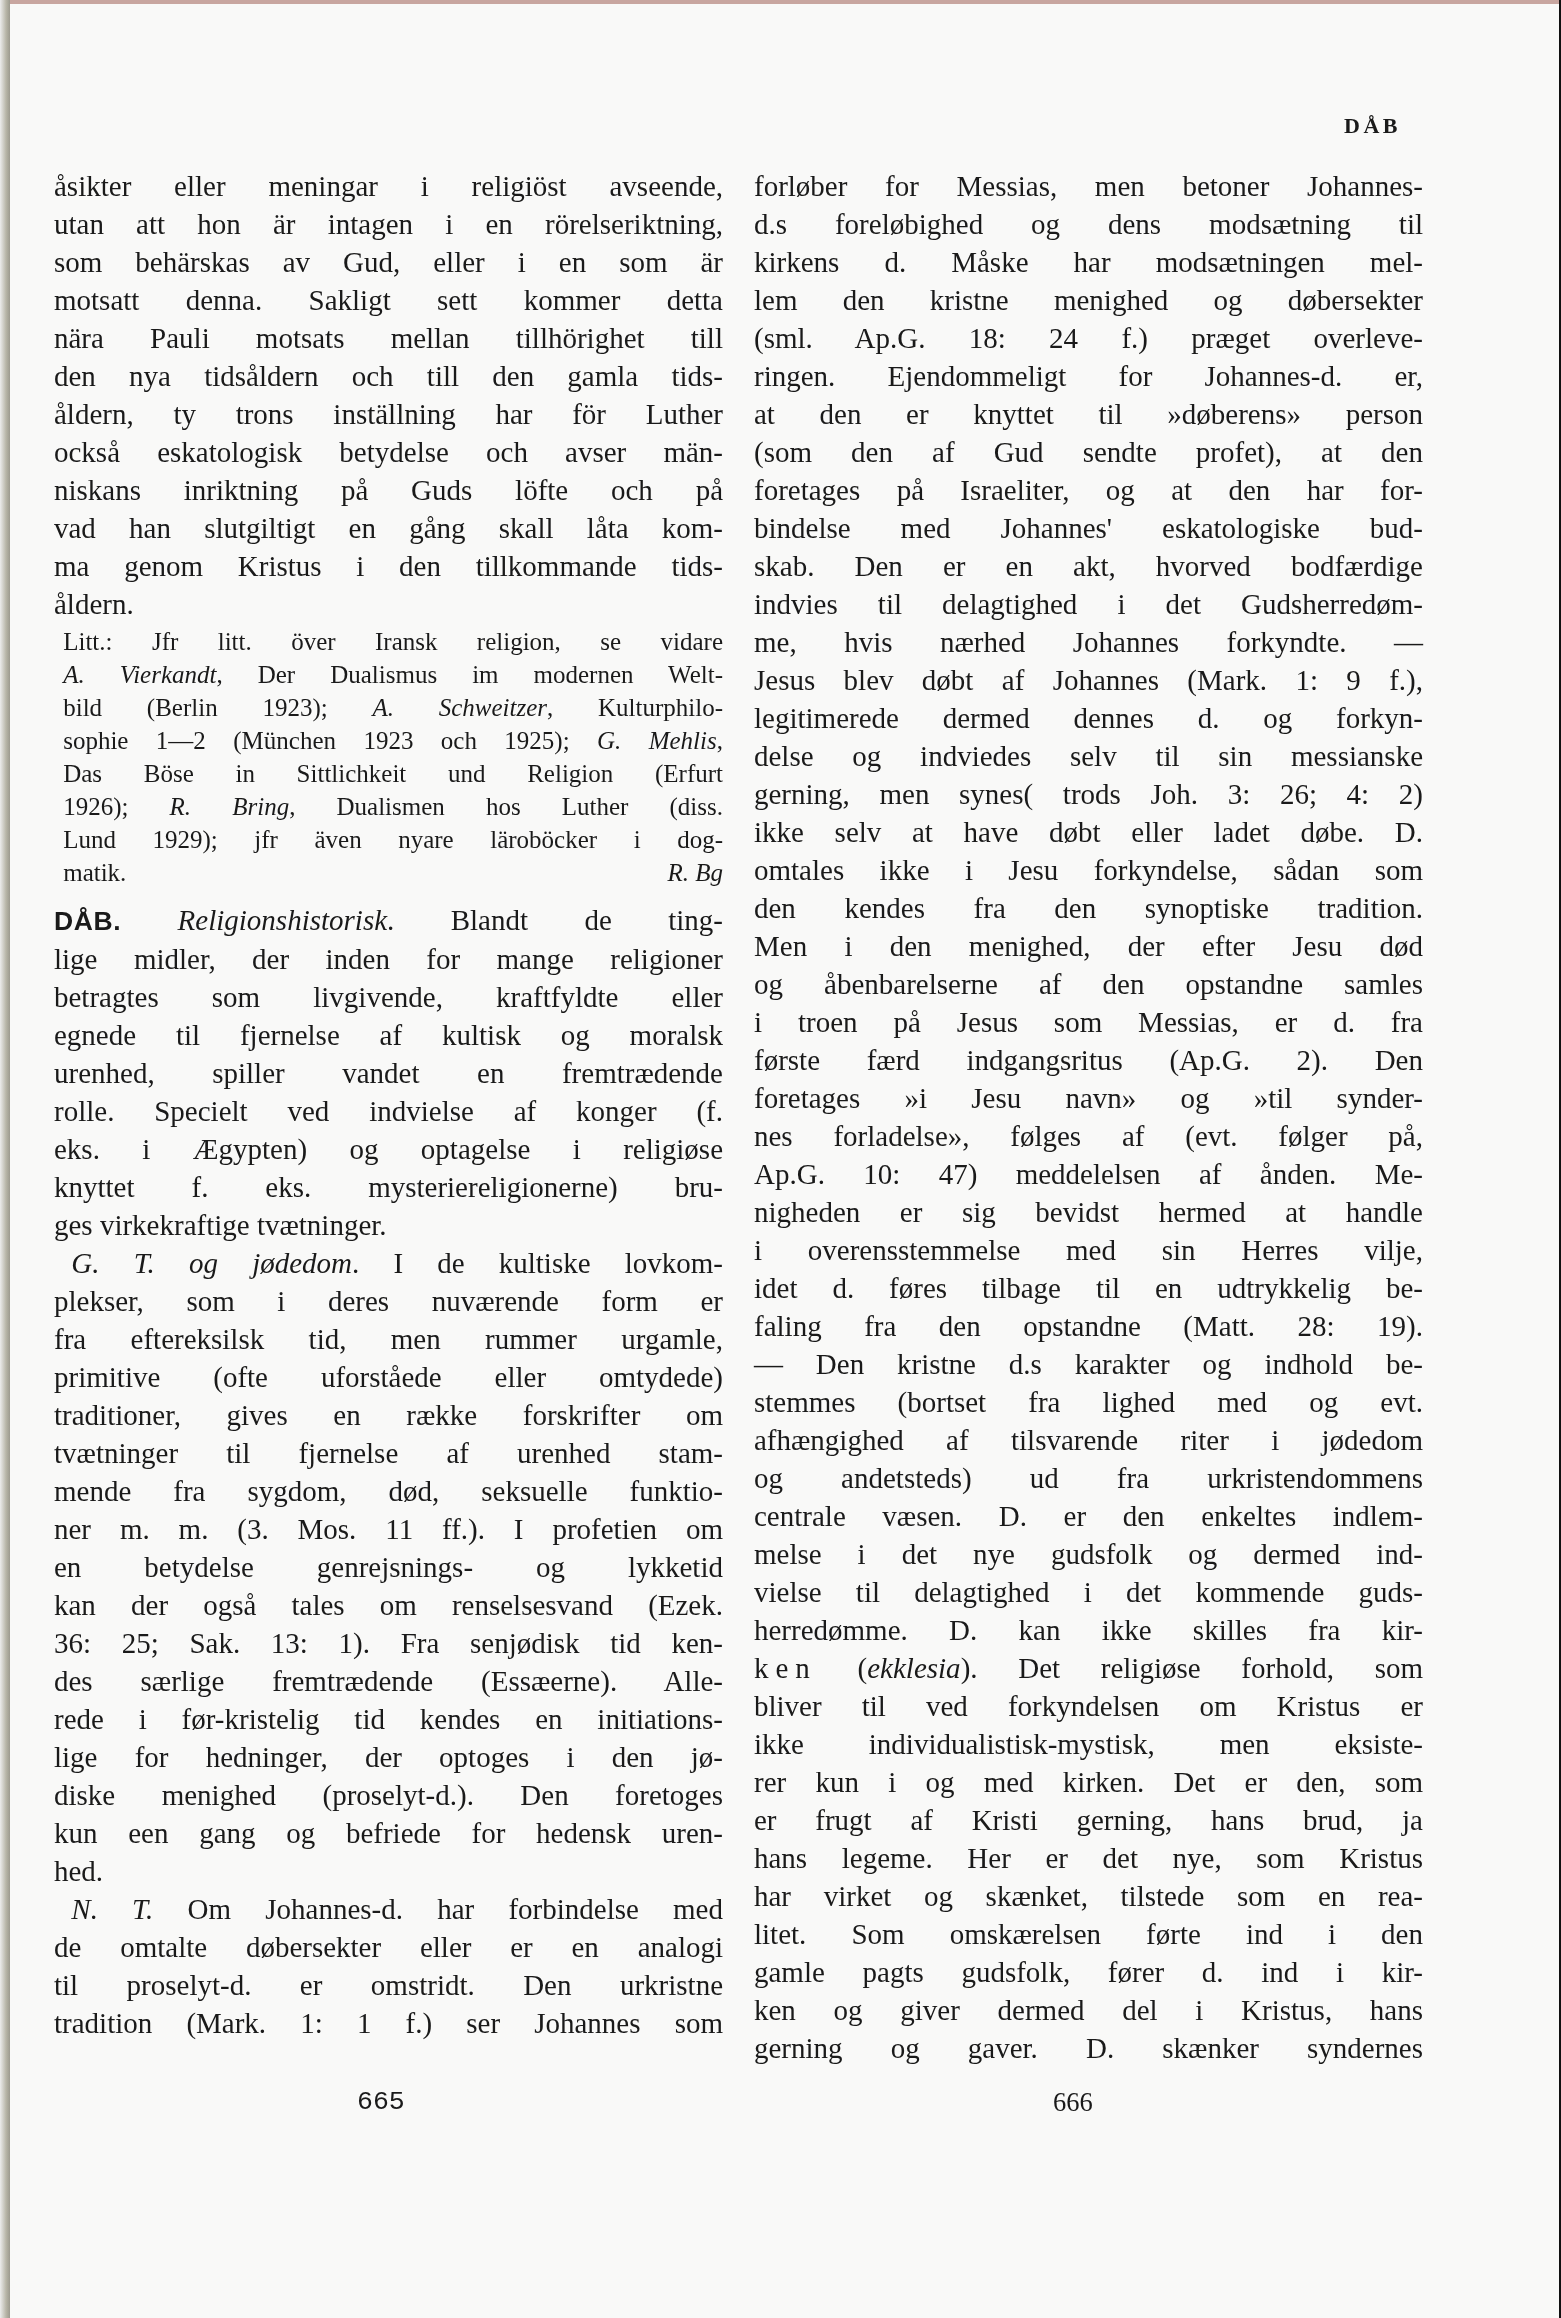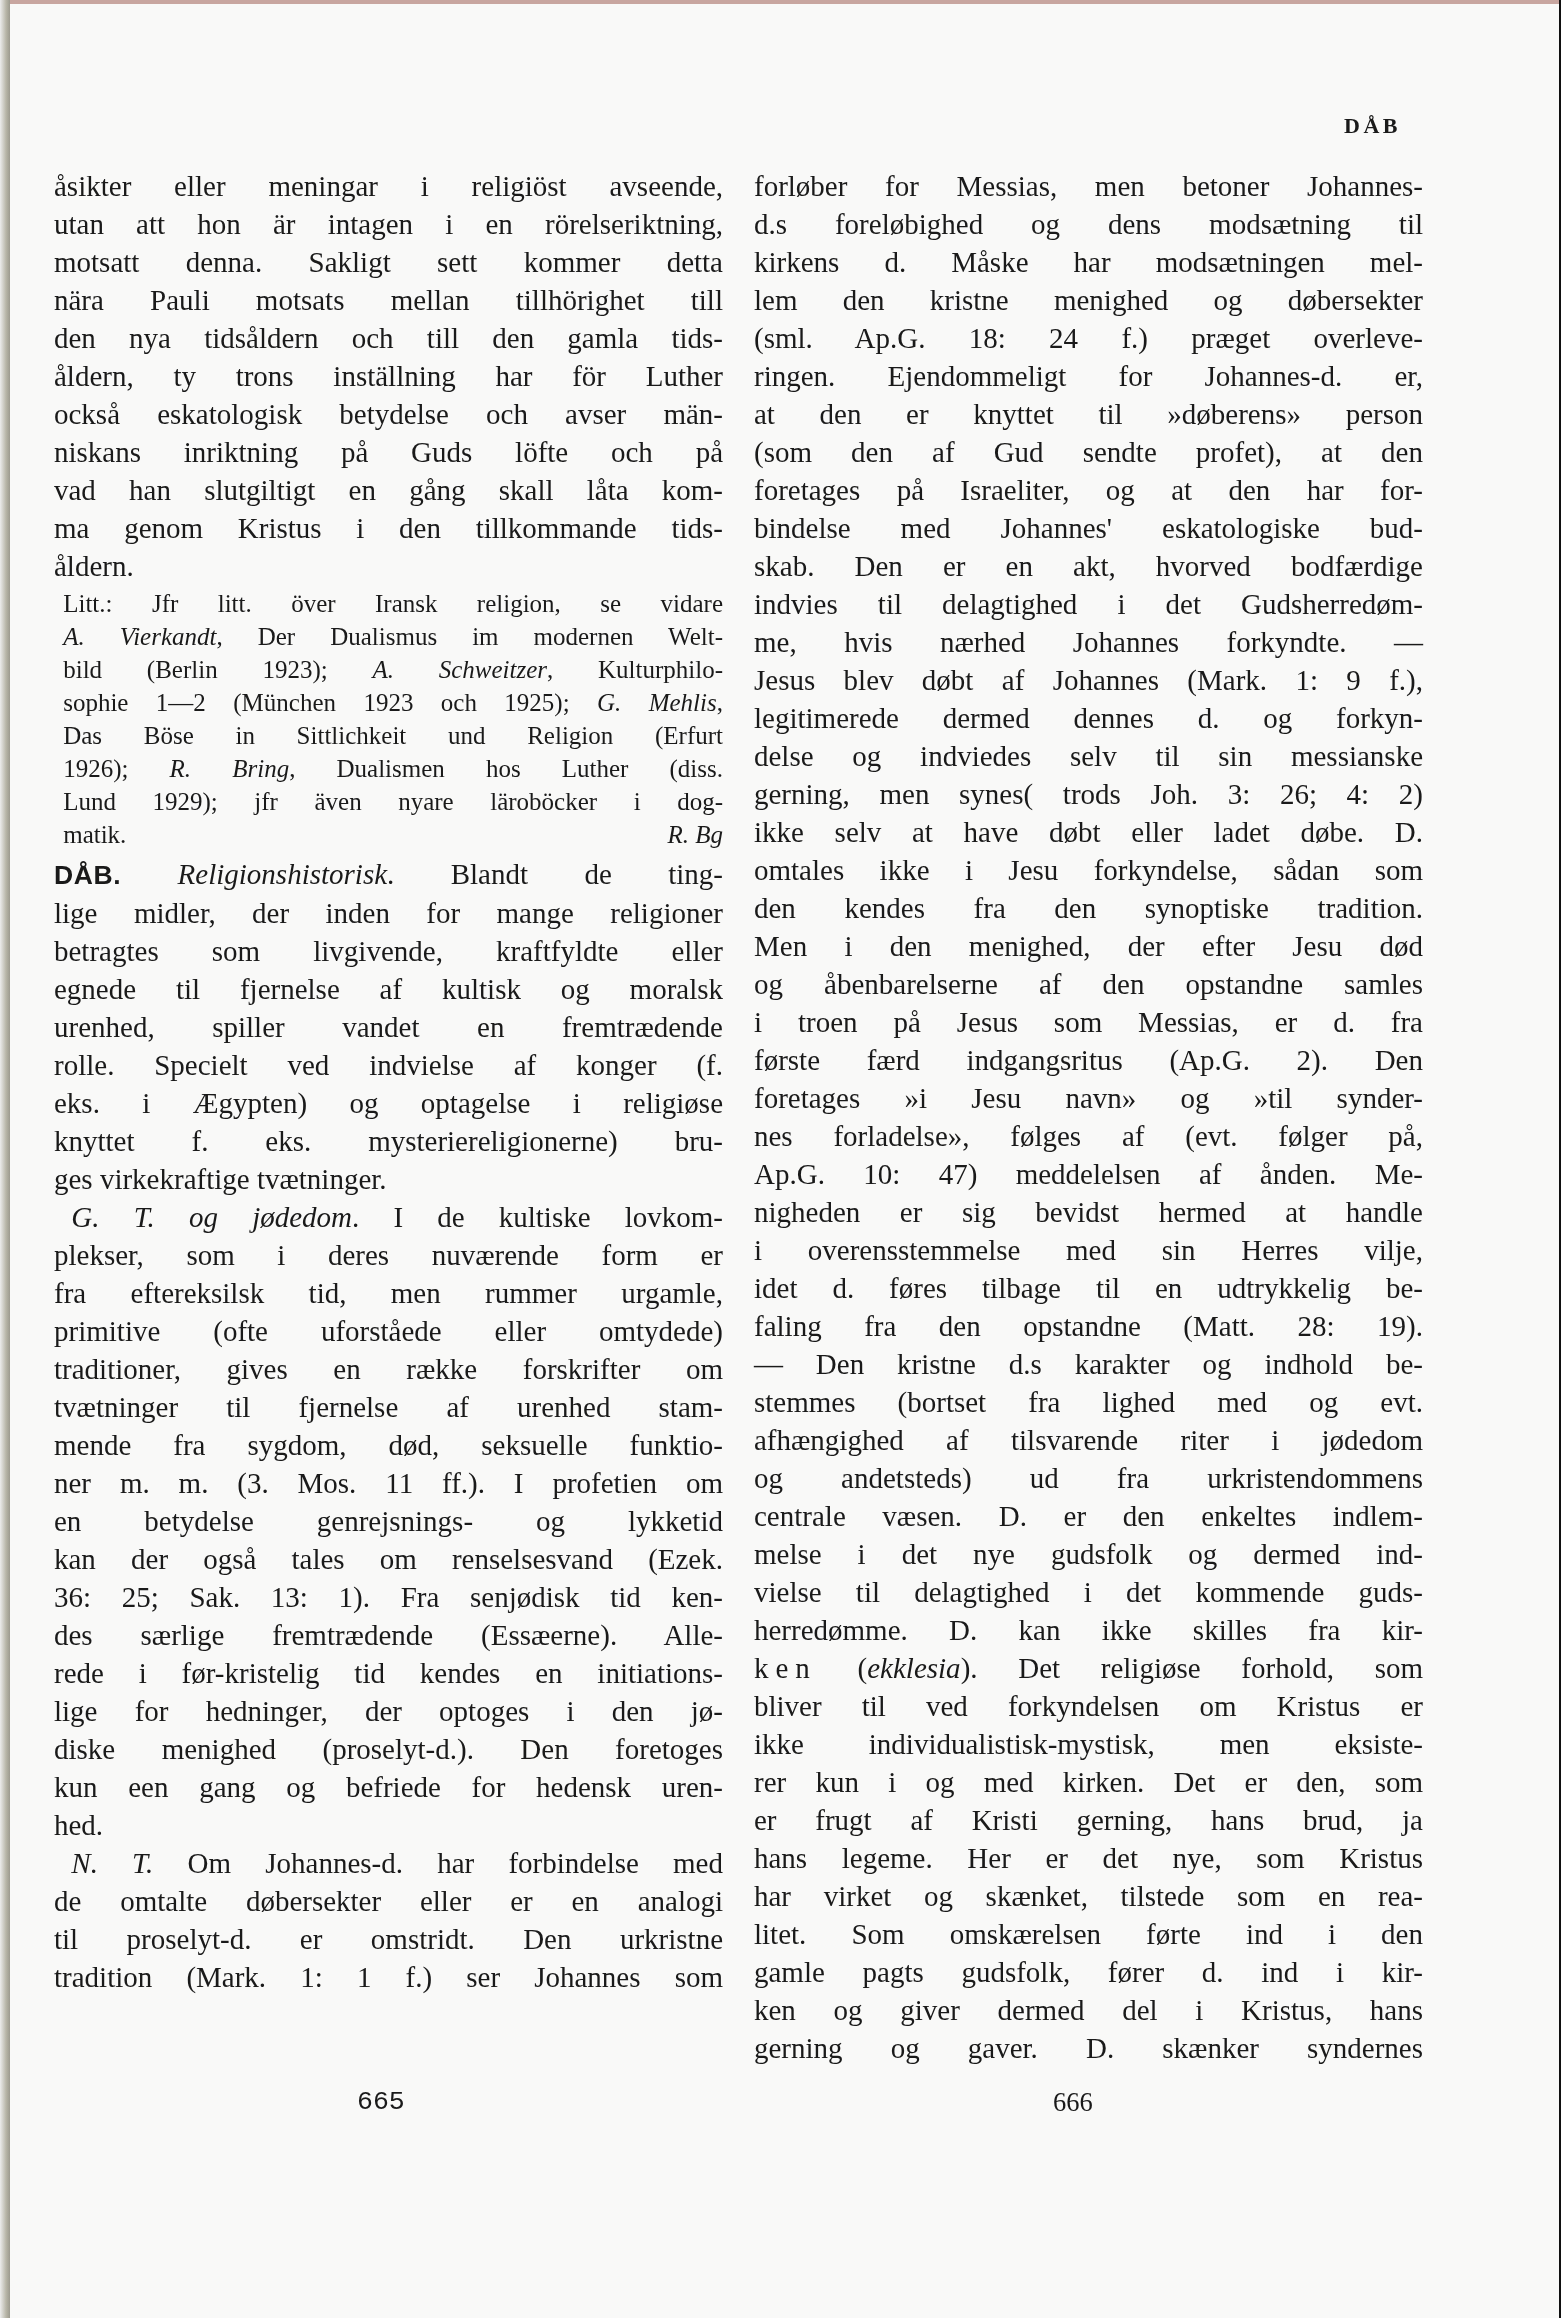--- a/index.html
+++ b/index.html
@@ -76,20 +76,21 @@
 <div class="left-edge"></div>
 <div class="top-edge"></div>
 <div class="right-edge"></div>
 
 <div class="running-head">DÅB</div>
 
 <div class="column col-left">
   <div id="intro">
       <span class="line">åsikter eller meningar i religiöst avseende,</span>
       <span class="line">utan att hon är intagen i en rörelseriktning,</span>
+      <span class="line">som behärskas av Gud, eller i en som är</span>
       <span class="line">motsatt denna. Sakligt sett kommer detta</span>
       <span class="line">nära Pauli motsats mellan tillhörighet till</span>
       <span class="line">den nya tidsåldern och till den gamla tids-</span>
       <span class="line">åldern, ty trons inställning har för Luther</span>
       <span class="line">också eskatologisk betydelse och avser män-</span>
       <span class="line">niskans inriktning på Guds löfte och på</span>
       <span class="line">vad han slutgiltigt en gång skall låta kom-</span>
       <span class="line">ma genom Kristus i den tillkommande tids-</span>
       <span class="line last">åldern.</span>
     </div>
@@ -98,21 +99,21 @@
       <span class="line"><span>Litt.: Jfr litt. över Iransk religion, se vidare</span></span>
       <span class="line"><span></span><i>A. Vierkandt</i><span>, Der Dualismus im modernen Welt-</span></span>
       <span class="line"><span>bild (Berlin 1923); </span><i>A. Schweitzer</i><span>, Kulturphilo-</span></span>
       <span class="line"><span>sophie 1—2 (München 1923 och 1925); </span><i>G. Mehlis</i><span>,</span></span>
       <span class="line"><span>Das Böse in Sittlichkeit und Religion (Erfurt</span></span>
       <span class="line"><span>1926); </span><i>R. Bring</i><span>, Dualismen hos Luther (diss.</span></span>
       <span class="line"><span>Lund 1929); jfr även nyare läroböcker i dog-</span></span>
       <span class="line last"><span>matik.</span><span class="signature">R. Bg</span></span>
     </div>
 
-  <div style="margin-top:4px;">
+  <div style="margin-top:12px;">
     <span class="line">
       <span class="head-word">DÅB.</span>
       <i>Religionshistorisk</i><span>. Blandt de ting-</span>
     </span>
     <div id="entry-lines">
         <span class="line">lige midler, der inden for mange religioner</span>
         <span class="line">betragtes som livgivende, kraftfyldte eller</span>
         <span class="line">egnede til fjernelse af kultisk og moralsk</span>
         <span class="line">urenhed, spiller vandet en fremtrædende</span>
         <span class="line">rolle. Specielt ved indvielse af konger (f.</span>

